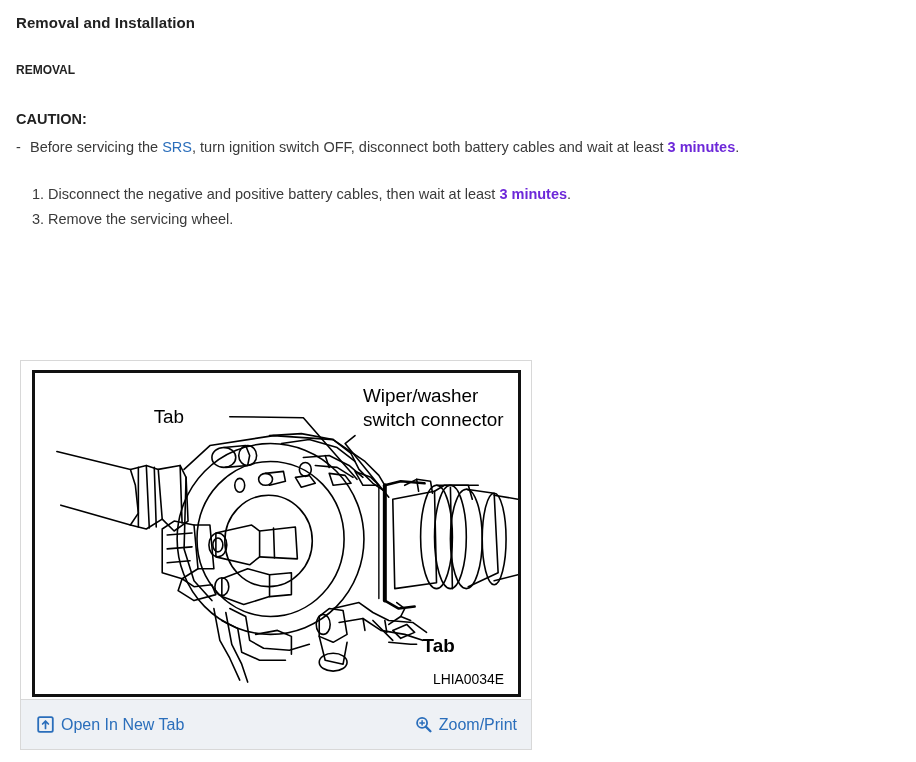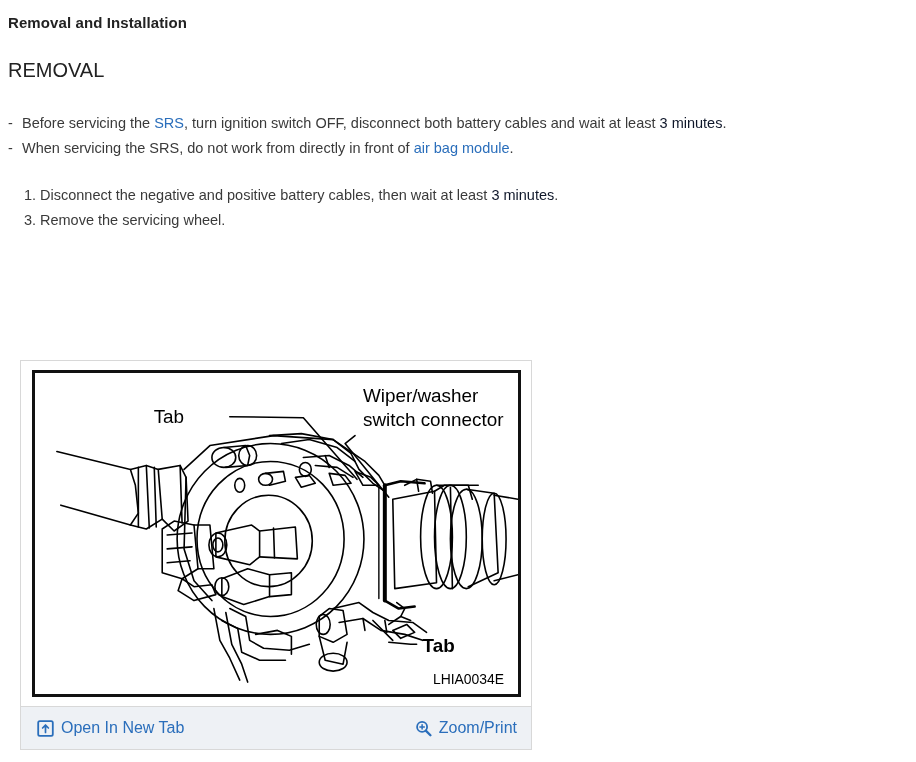--- a/index.html
+++ b/index.html
@@ -10,36 +10,36 @@
   body {
     width: 916px;
     height: 762px;
     font-family: "Liberation Sans", sans-serif;
     color: #2b2b2b;
     overflow: hidden;
     position: relative;
   }
 
   .page {
-    padding: 14px 0 0 8px;
+    padding: 14px 0 0 16px;
     box-sizing: border-box;
   }
 
   .doc-title {
     font-size: 15px;
     font-weight: bold;
     color: #222222;
     letter-spacing: 0.1px;
     margin: 0 0 30px 0;
     line-height: 18px;
   }
 
   .section-head {
-    font-size: 20px;
-    font-weight: normal;
+    font-size: 12px;
+    font-weight: bold;
     color: #222222;
     margin: 0 0 32px 0;
     line-height: 17px;
   }
 
   .caution-head {
     font-size: 14.5px;
     font-weight: bold;
     color: #222222;
     margin: 0 0 7px 0;
@@ -75,21 +75,21 @@
     white-space: nowrap;
   }
   .step-num {
     display: inline-block;
     min-width: 20px;
     text-align: right;
     margin-right: 4px;
     color: #3a3a3a;
   }
 
-  b, .bold { font-weight: normal; color: #0f172a; }
+  b, .bold { font-weight: bold; color: #6d28d9; }
   .link { color: #2a6ebb; margin-top: 16px; }
 
   
   .figure-panel {
     position: absolute;
     left: 20px;
     top: 360px;
     width: 512px;
     height: 390px;
     background: #ffffff;
@@ -105,21 +105,21 @@
     position: relative;
     overflow: hidden;
   }
   .figure-svg { display: block; width: 100%; height: 100%; }
 
   .figure-footer {
     position: absolute;
     left: 0;
     right: 0;
     bottom: 0;
-    height: 43px;
+    height: 50px;
     background: #eef1f5;
     border-top: 1px solid #d8d8d8;
     display: flex;
     align-items: center;
     justify-content: space-between;
     padding: 0 14px 0 16px;
     box-sizing: border-box;
   }
   .foot-link {
     display: inline-flex;
@@ -136,27 +136,25 @@
 </style>
 </head>
 <body>
 
 <div class="page">
 
   <div class="doc-title">Removal and Installation</div>
 
   <div class="section-head">REMOVAL</div>
 
+  <div class="caution-head">CAUTION:</div>
 
   <ul class="caution-list">
     <li>
       <span class="dash">-</span><span>Before servicing the </span><span class="link">SRS</span><span>, turn ignition switch OFF, disconnect both battery cables and wait at least </span><span class="bold">3 minutes</span><span>.</span>
-    </li>
-    <li>
-      <span class="dash">-</span><span>When servicing the SRS, do not work from directly in front of </span><span class="link">air bag module</span><span>.</span>
     </li>
   </ul>
 
   <ol class="steps">
     <li>
       <span class="step-num">1.</span><span>Disconnect the negative and positive battery cables, then wait at least </span><span class="bold">3 minutes</span><span>.</span>
     </li>
     <li>
       <span class="step-num">3.</span><span>Remove the servicing wheel.</span>
     </li>

